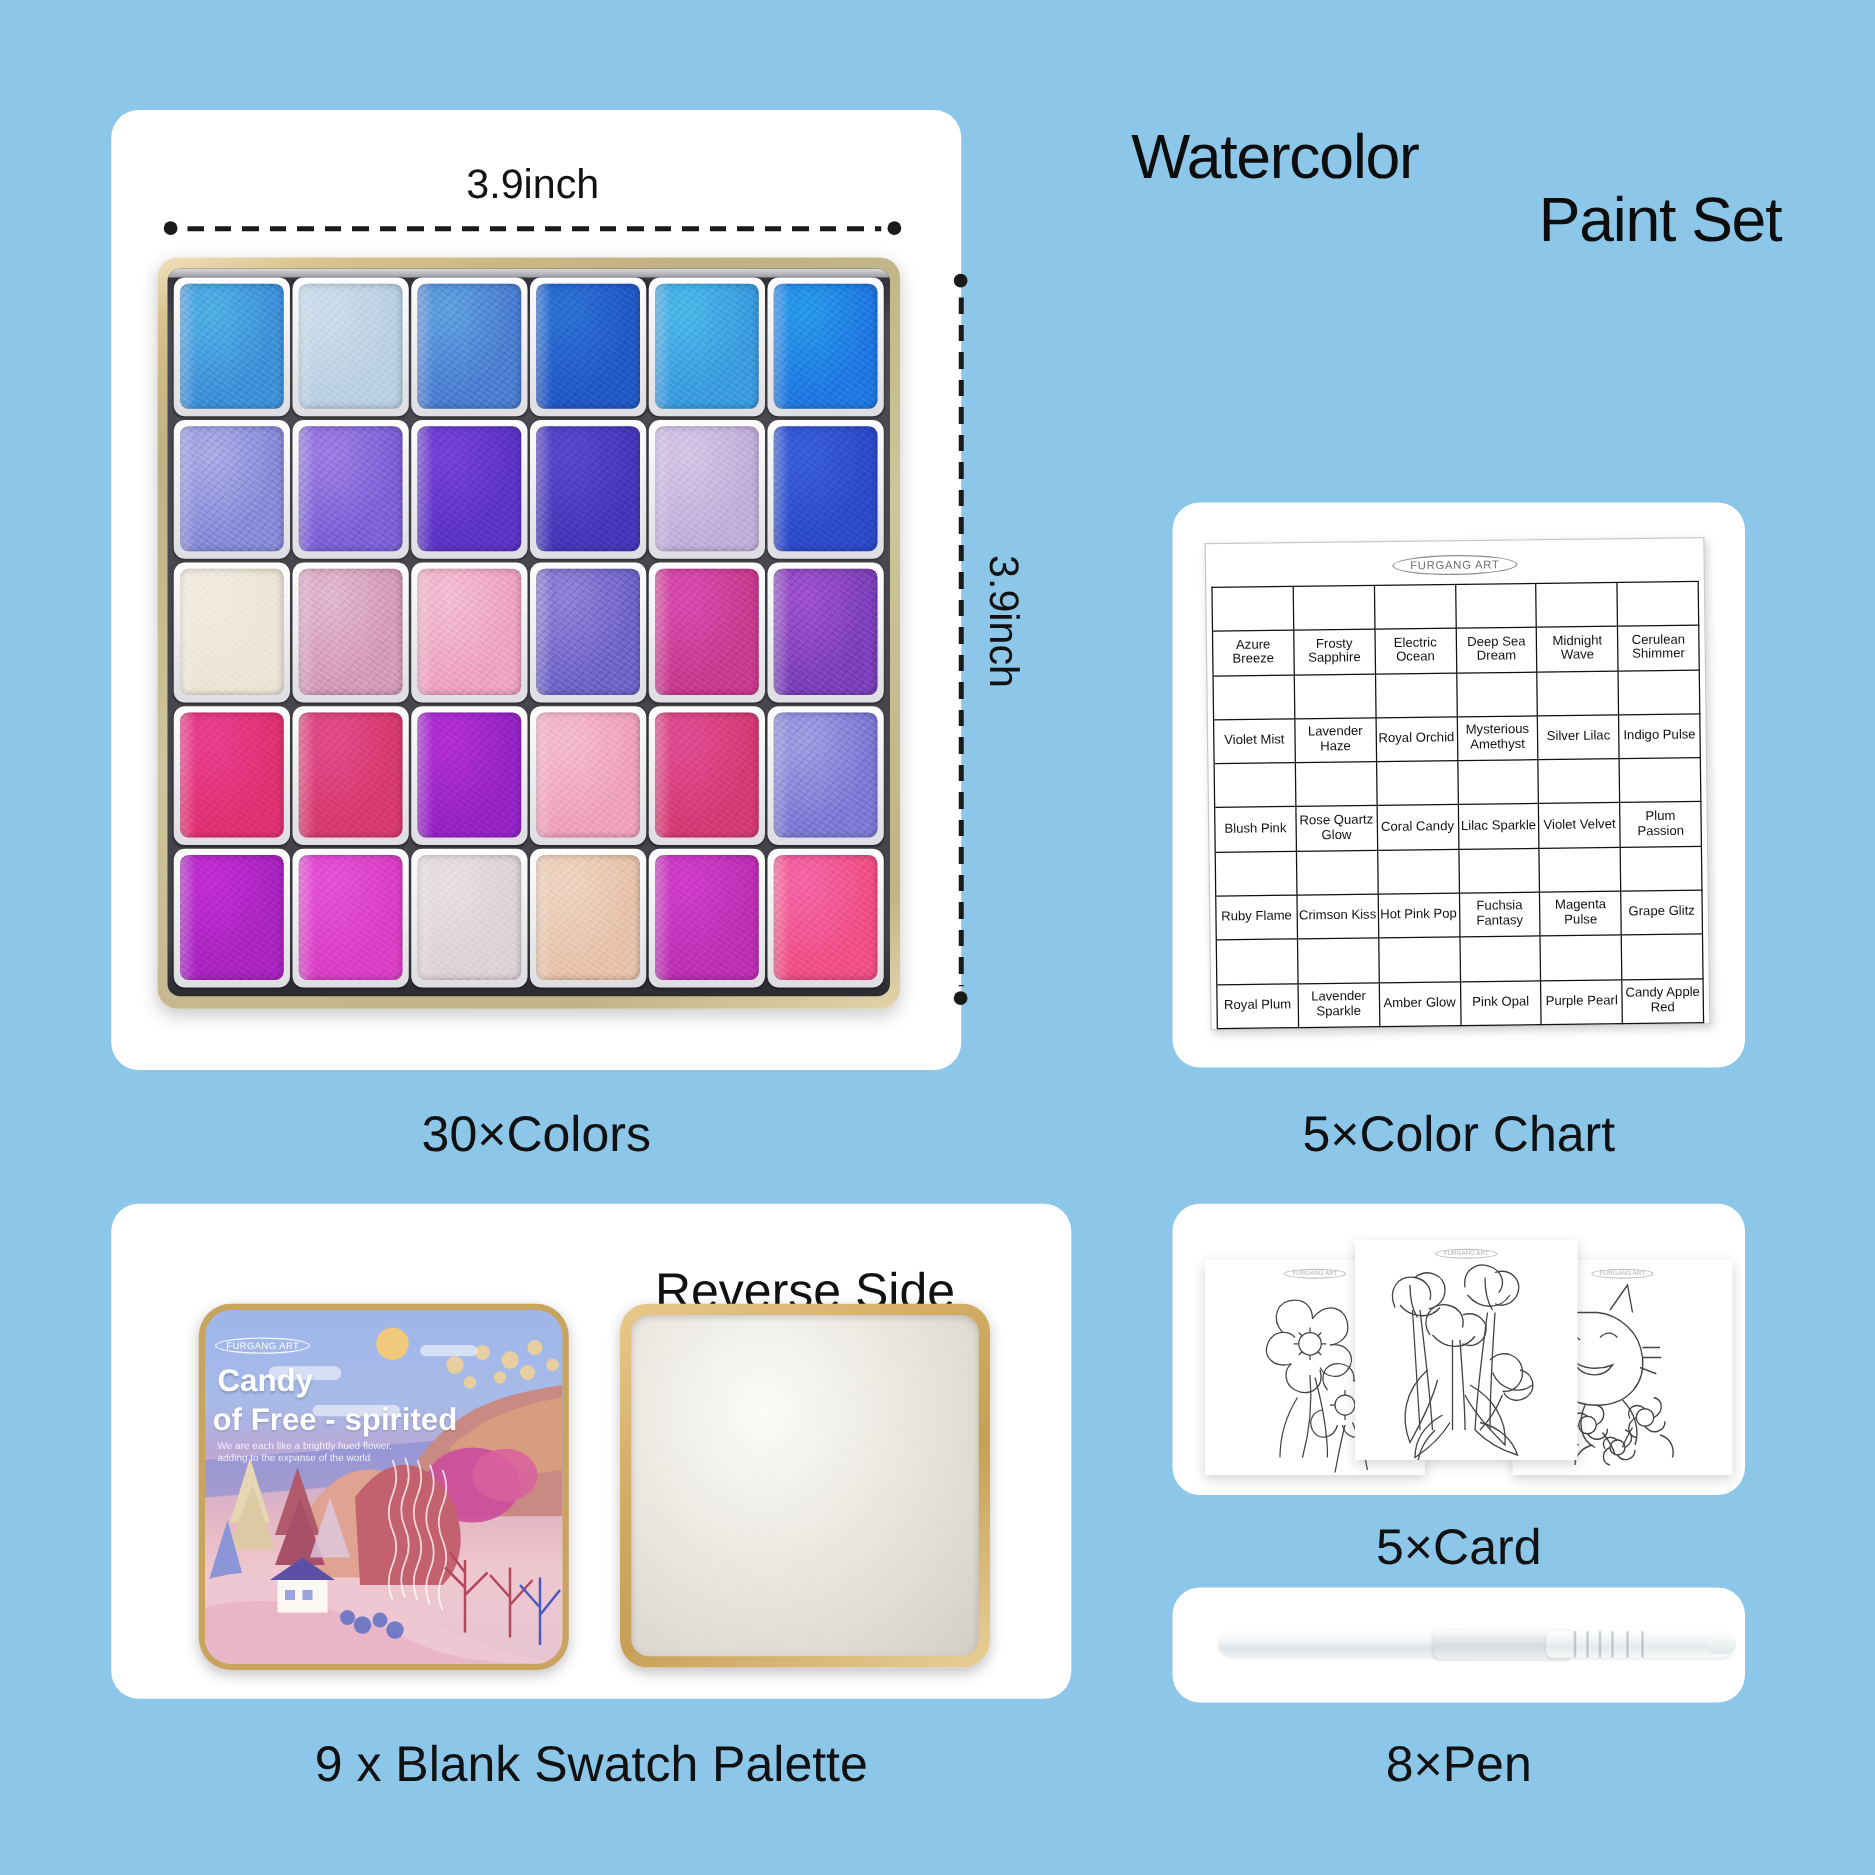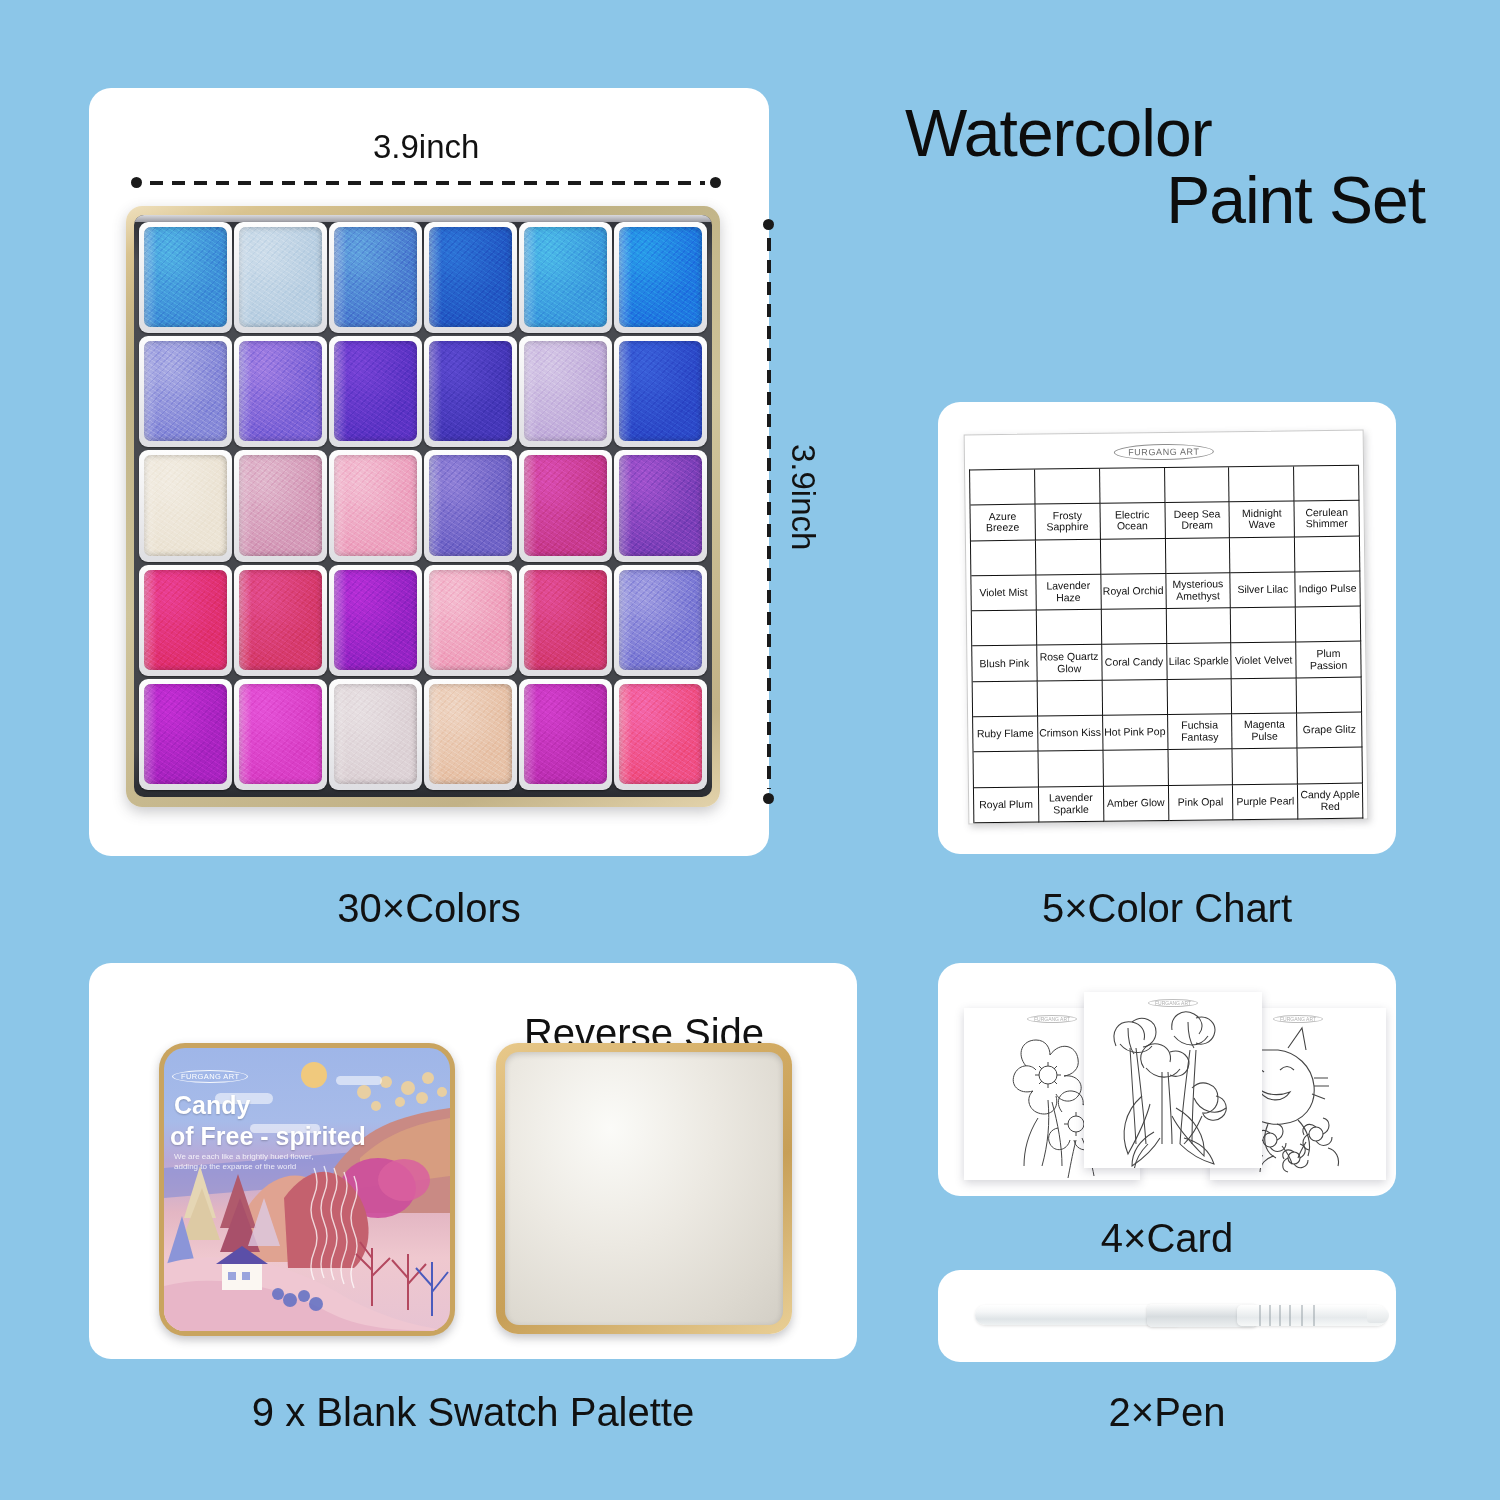--- a/index.html
+++ b/index.html
@@ -21,21 +21,21 @@
     background: #ffffff;
     border-radius: 22px;
   }
 
   
   .headline {
     position: absolute;
     left: 905px; top: 100px;
     width: 530px;
     color: #0d0d0d;
-    font-size: 66px;
+    font-size: 50px;
     line-height: 1.02;
     letter-spacing: -1px;
     font-weight: 400;
   }
   .headline .l1 { display: block; text-align: left; }
   .headline .l2 { display: block; text-align: right; padding-right: 10px; }
 
   
   .caption {
     position: absolute;
@@ -697,21 +697,21 @@
           <path d="M58 104 c-18 16 -22 38 -14 58 c10 -18 18 -34 22 -50"></path>
           <path d="M92 116 c18 10 30 28 28 48 c-14 -14 -26 -28 -32 -40"></path>
           <path d="M70 140 c-14 8 -22 20 -22 34 c12 -8 22 -18 28 -28"></path>
           <path d="M100 146 c16 4 26 14 30 26 c-14 -4 -26 -12 -34 -20"></path>
           <path d="M64 152 c-10 10 -14 20 -14 30"></path>
         </g>
       </svg>
     </div>
   </div>
 
-  <div class="caption" style="left:938px; top:1216px; width:458px;">4×Card</div>
+  <div class="caption" style="left:938px; top:1216px; width:458px;">5×Card</div>
 
   <div class="panel" style="left:938px; top:1270px; width:458px; height:92px;"></div>
 
   <div class="penwrap">
     <div class="pen-body">
       <div class="pen-cap"></div>
       <div class="pen-ferrule"></div>
       <div class="pen-ink"></div>
       <div class="pen-grip"></div>
       <div class="pen-barrel"></div>
@@ -720,15 +720,15 @@
           <i style="left:12px"></i>
           <i style="left:22px"></i>
         <i style="left:32px"></i>
           <i style="left:44px"></i>
           <i style="left:56px"></i>
       </div>
       <div class="pen-tail"></div>
     </div>
   </div>
 
-  <div class="caption" style="left:938px; top:1390px; width:458px;">2×Pen</div>
+  <div class="caption" style="left:938px; top:1390px; width:458px;">8×Pen</div>
 
 </div>
 
 </body></html>

